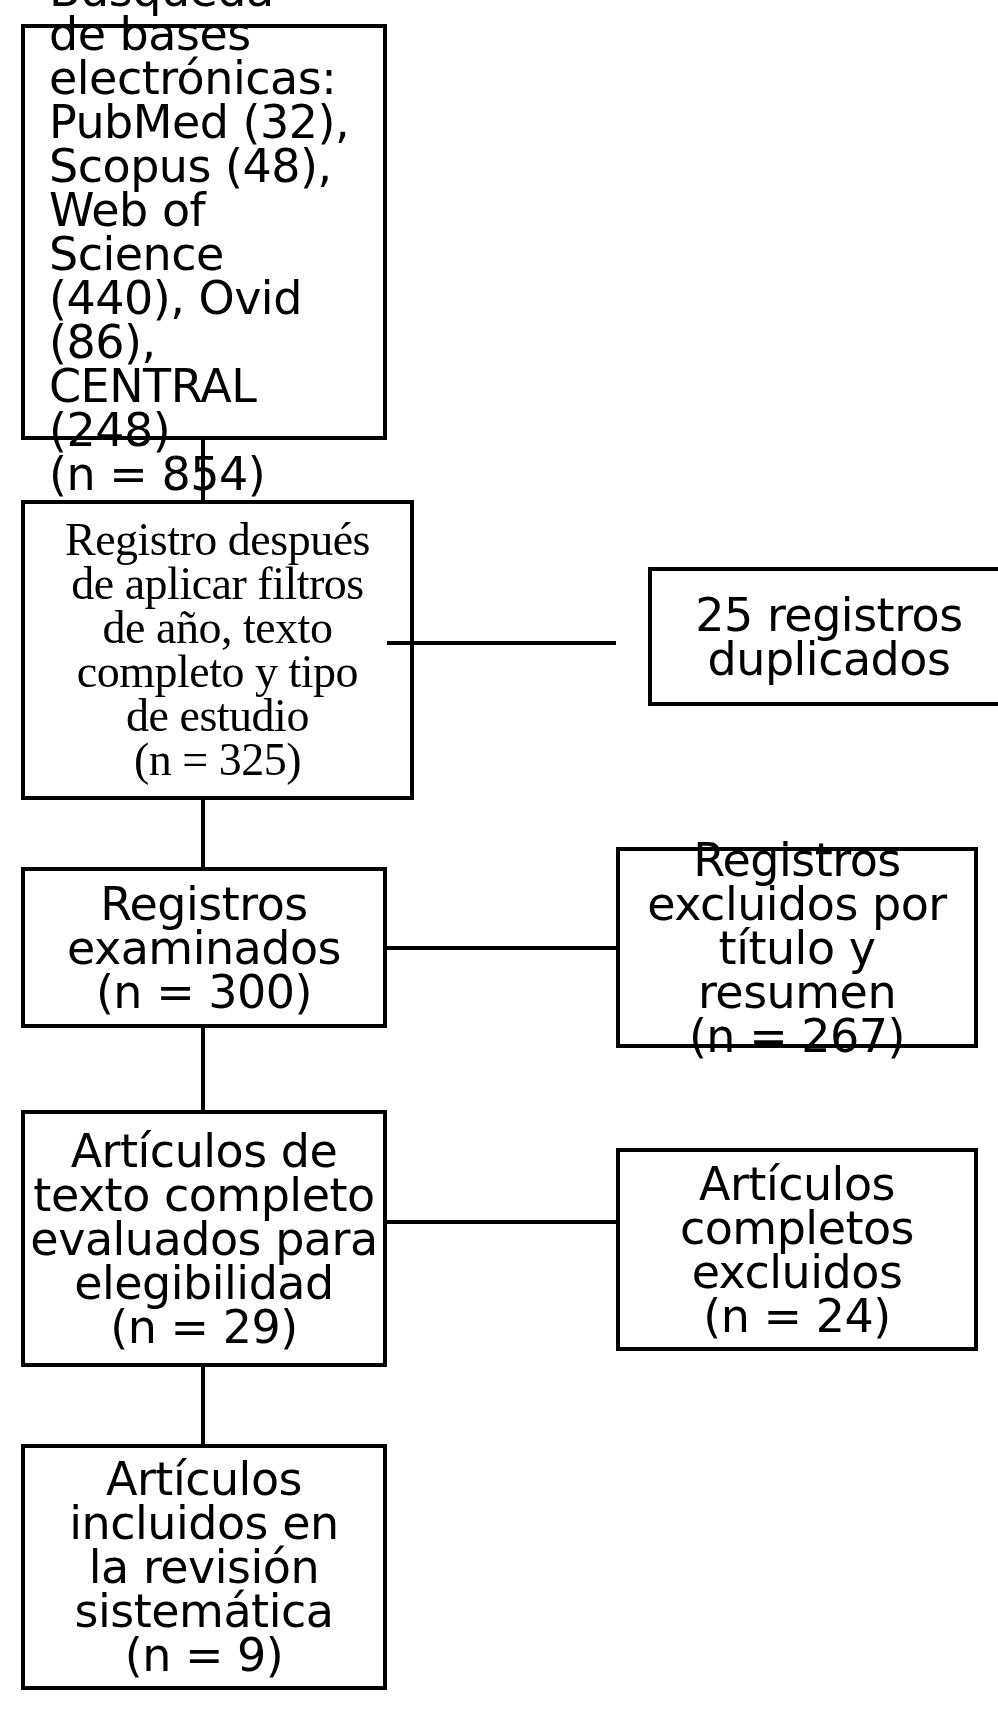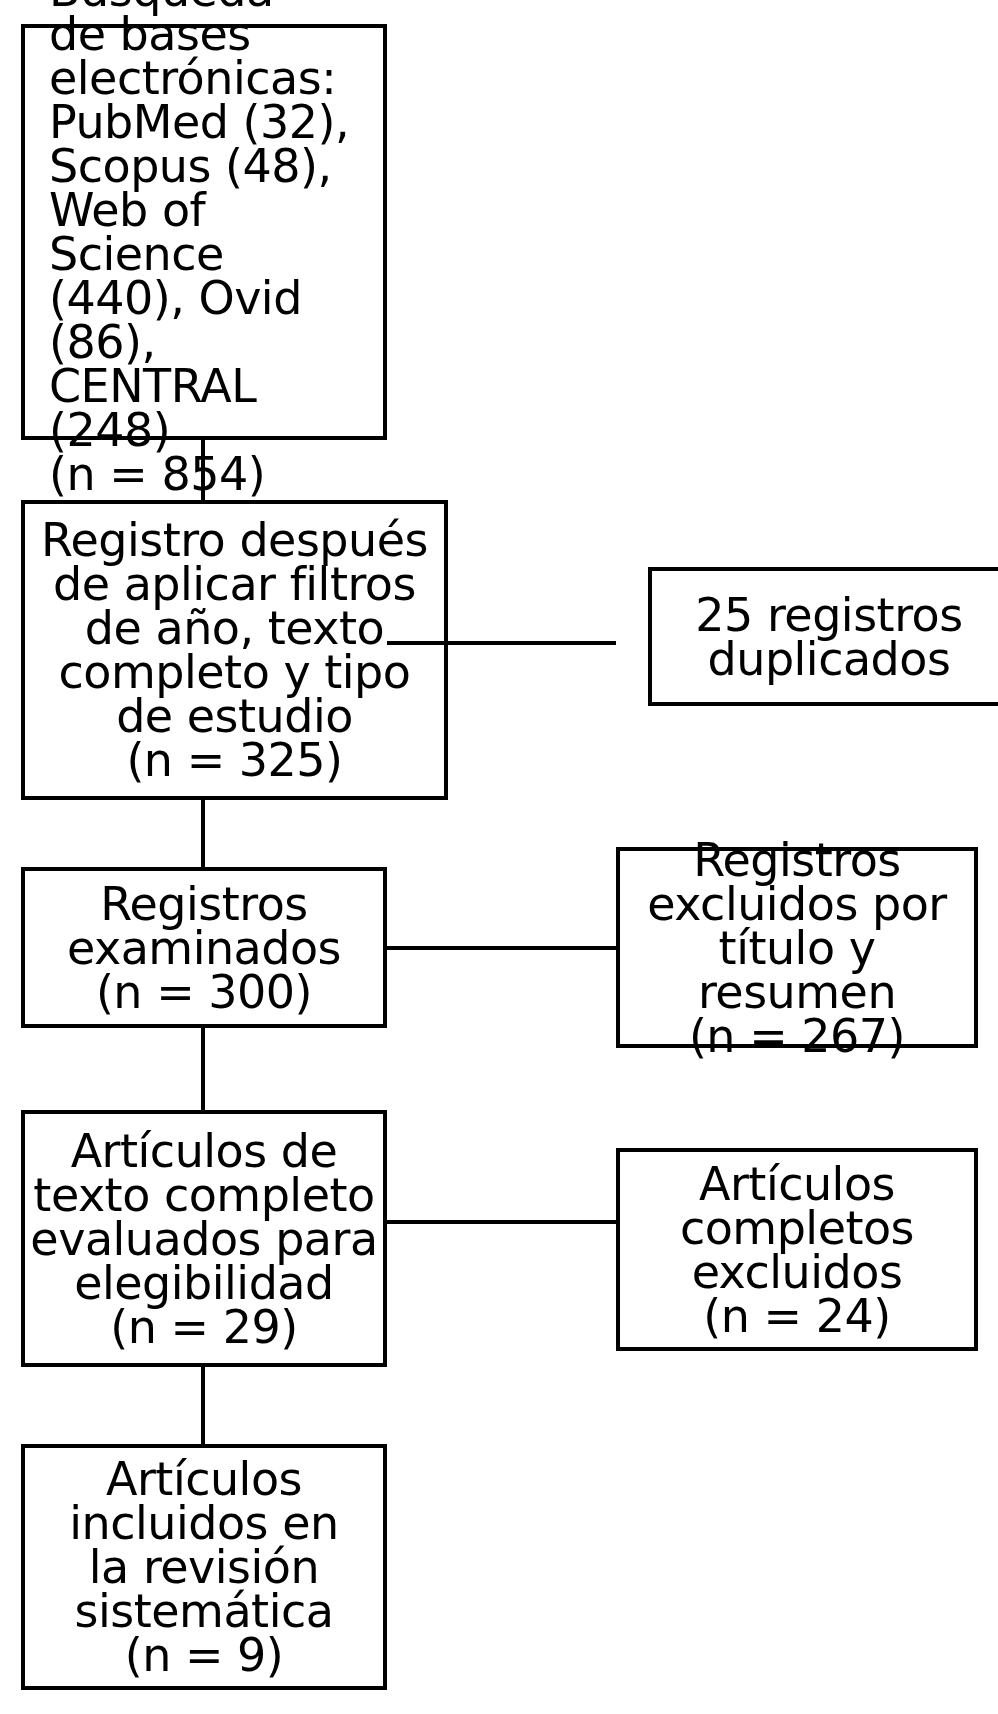--- a/index.html
+++ b/index.html
@@ -35,21 +35,21 @@
     text-align: left;
     padding-left: 24px;
     padding-right: 4px;
   }
   .connector {
     position: absolute;
     background: #000000;
   }
   
   #box-search    { left: 21px;  top: 24px;   width: 366px; height: 416px; }
-  #box-filtered  { left: 21px;  top: 500px;  width: 427px; height: 300px; }
+  #box-filtered  { left: 21px;  top: 500px;  width: 393px; height: 300px; font-family: Liberation Serif, serif; }
   #box-screened  { left: 21px;  top: 867px;  width: 366px; height: 161px; }
   #box-fulltext  { left: 21px;  top: 1110px; width: 366px; height: 257px; }
   #box-included  { left: 21px;  top: 1444px; width: 366px; height: 246px; }
   
   #box-duplicates        { left: 648px; top: 567px;  width: 362px; height: 139px; }
   #box-excluded-screen   { left: 616px; top: 847px;  width: 362px; height: 201px; }
   #box-excluded-fulltext { left: 616px; top: 1148px; width: 362px; height: 203px; }
   
   #conn-v1 { left: 201px; top: 440px;  width: 4px;   height: 60px; }
   #conn-v2 { left: 201px; top: 800px;  width: 4px;   height: 67px; }

